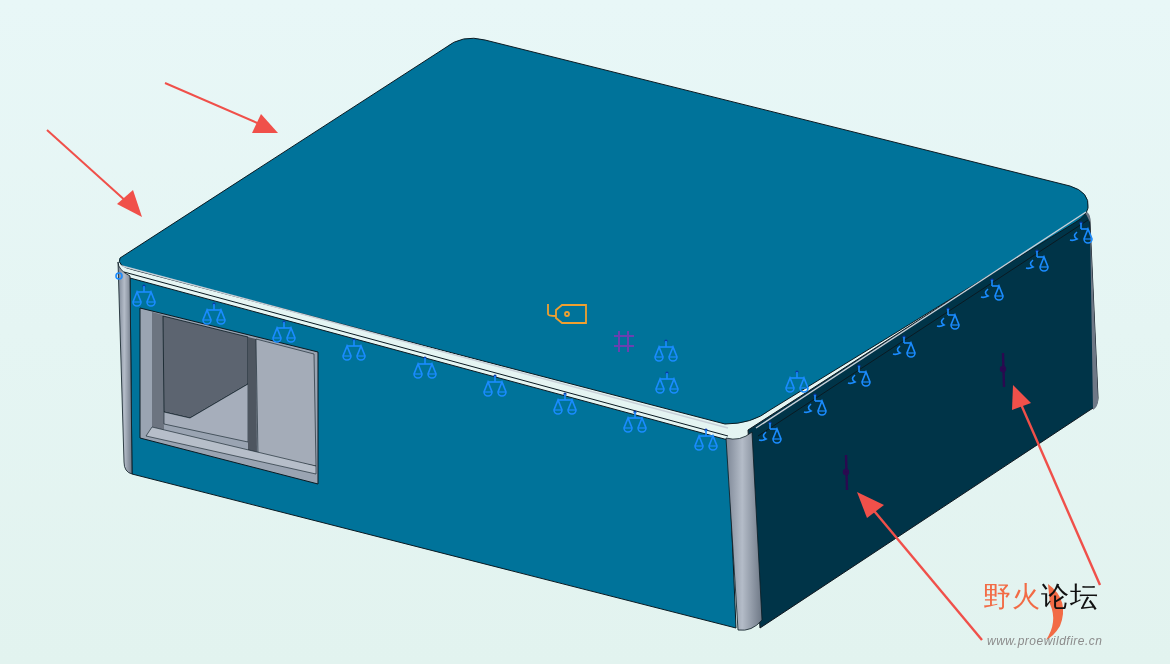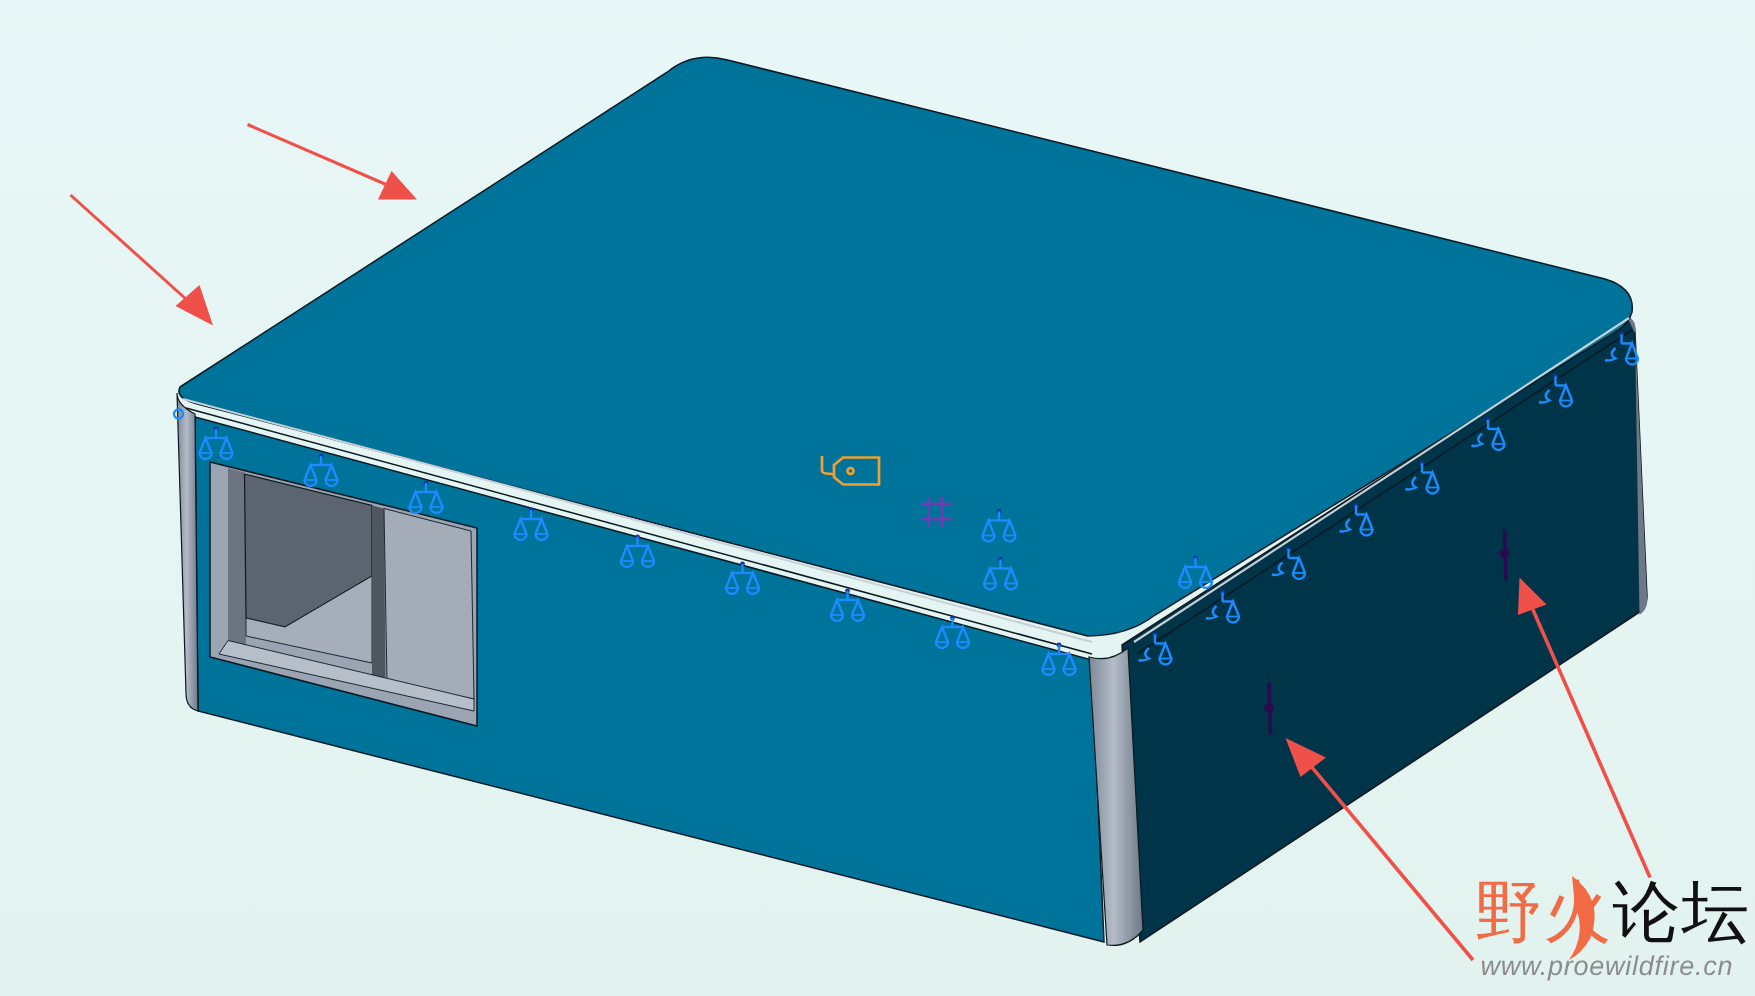--- a/index.html
+++ b/index.html
@@ -2,24 +2,24 @@
 <html><head>
 <meta charset="utf-8">
 <style>
   html, body { margin:0; padding:0; }
   body { width:1170px; height:664px; overflow:hidden; position:relative;
          font-family:"Liberation Sans", sans-serif; }
   #viewport { position:absolute; left:0; top:0; width:1170px; height:664px;
               background:linear-gradient(180deg,#e8f7f7 0%,#e2f3ef 100%); }
   svg#scene { position:absolute; left:0; top:0; }
   .watermark { position:absolute; left:983px; top:578px; width:180px; height:80px; }
-  .wm-title { position:absolute; left:0; top:0; font-size:45px; letter-spacing:1px; white-space:nowrap; }
+  .wm-title { position:absolute; left:0; top:0; font-size:28px; letter-spacing:1px; white-space:nowrap; }
   .wm-title .a { color:#f26b45; }
   .wm-title .b { color:#111; }
-  .wm-url { position:absolute; left:4px; top:56px; font-size:18px; font-style:italic;
+  .wm-url { position:absolute; left:4px; top:56px; font-size:12px; font-style:italic;
             color:#8c8c8c; letter-spacing:0.5px; white-space:nowrap; }
 </style>
 </head>
 <body>
 
 <div id="viewport">
   <svg id="scene" width="1170" height="664" viewBox="0 0 1170 664">
     <defs>
       <linearGradient id="filletGrad" x1="0" x2="1" y1="0" y2="0">
         <stop offset="0" stop-color="#7d8796"></stop>

